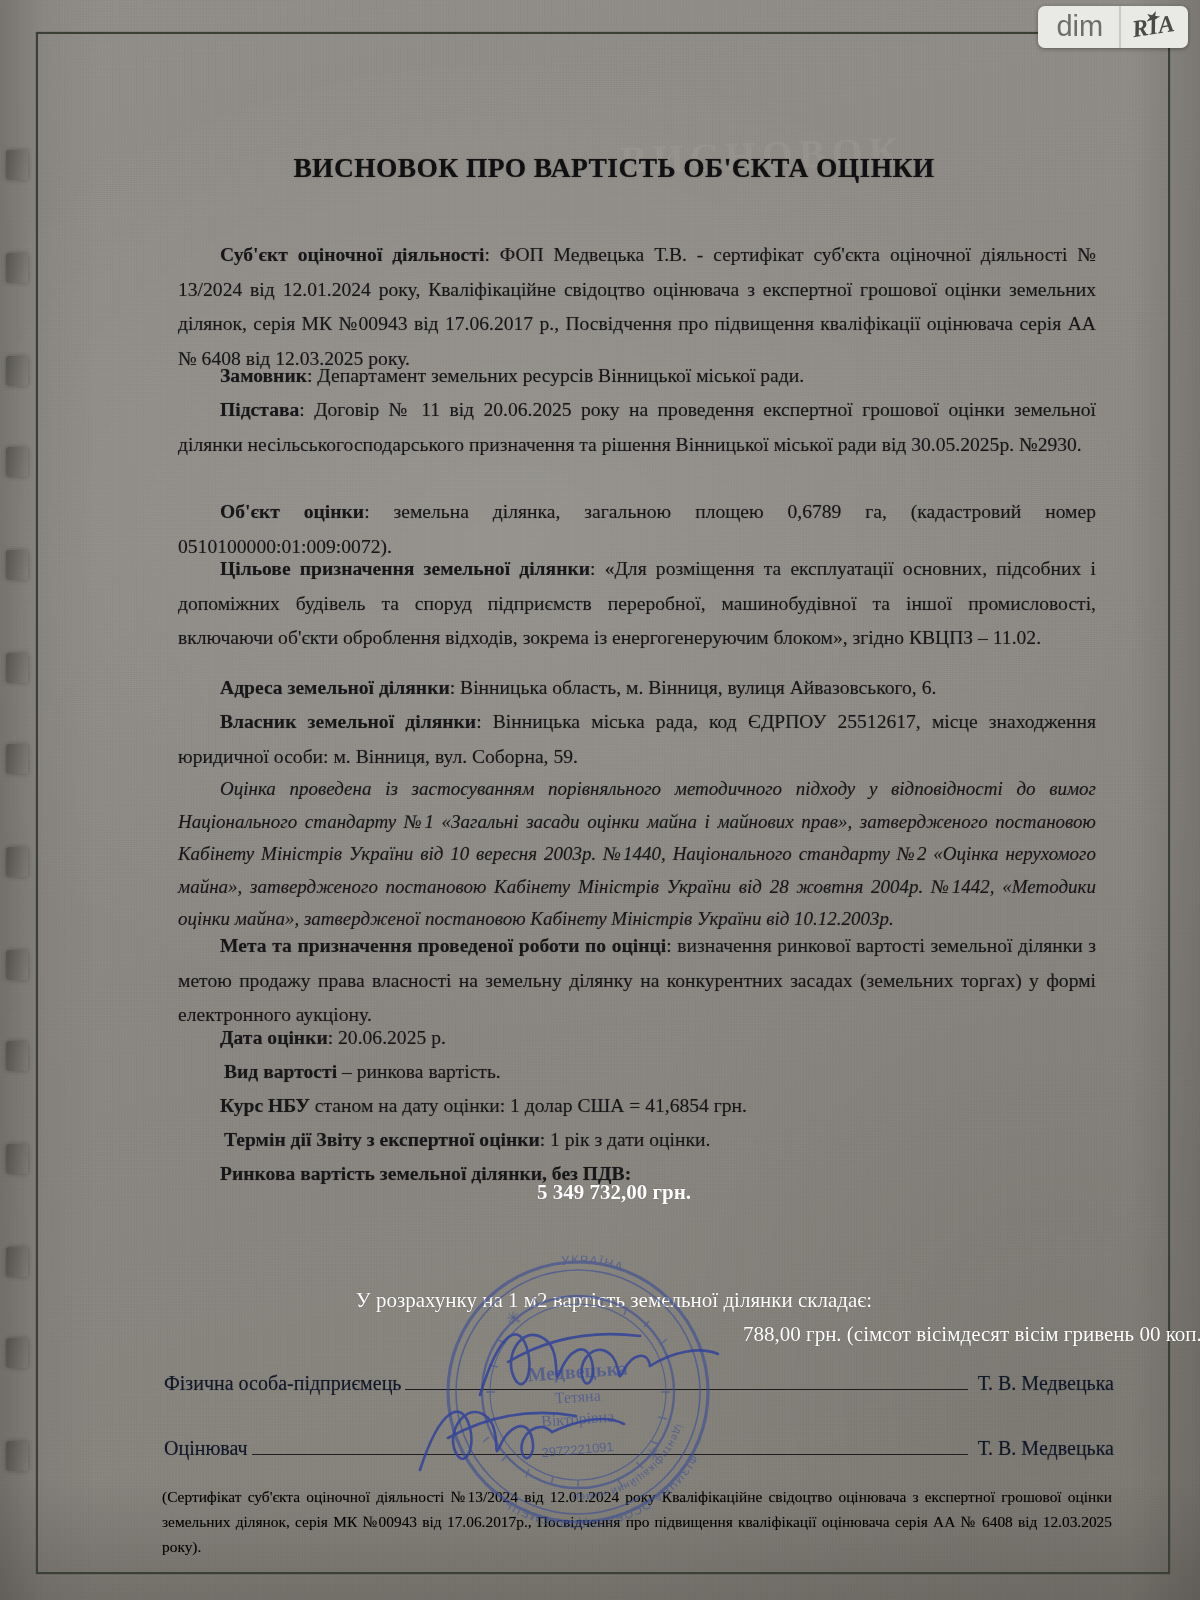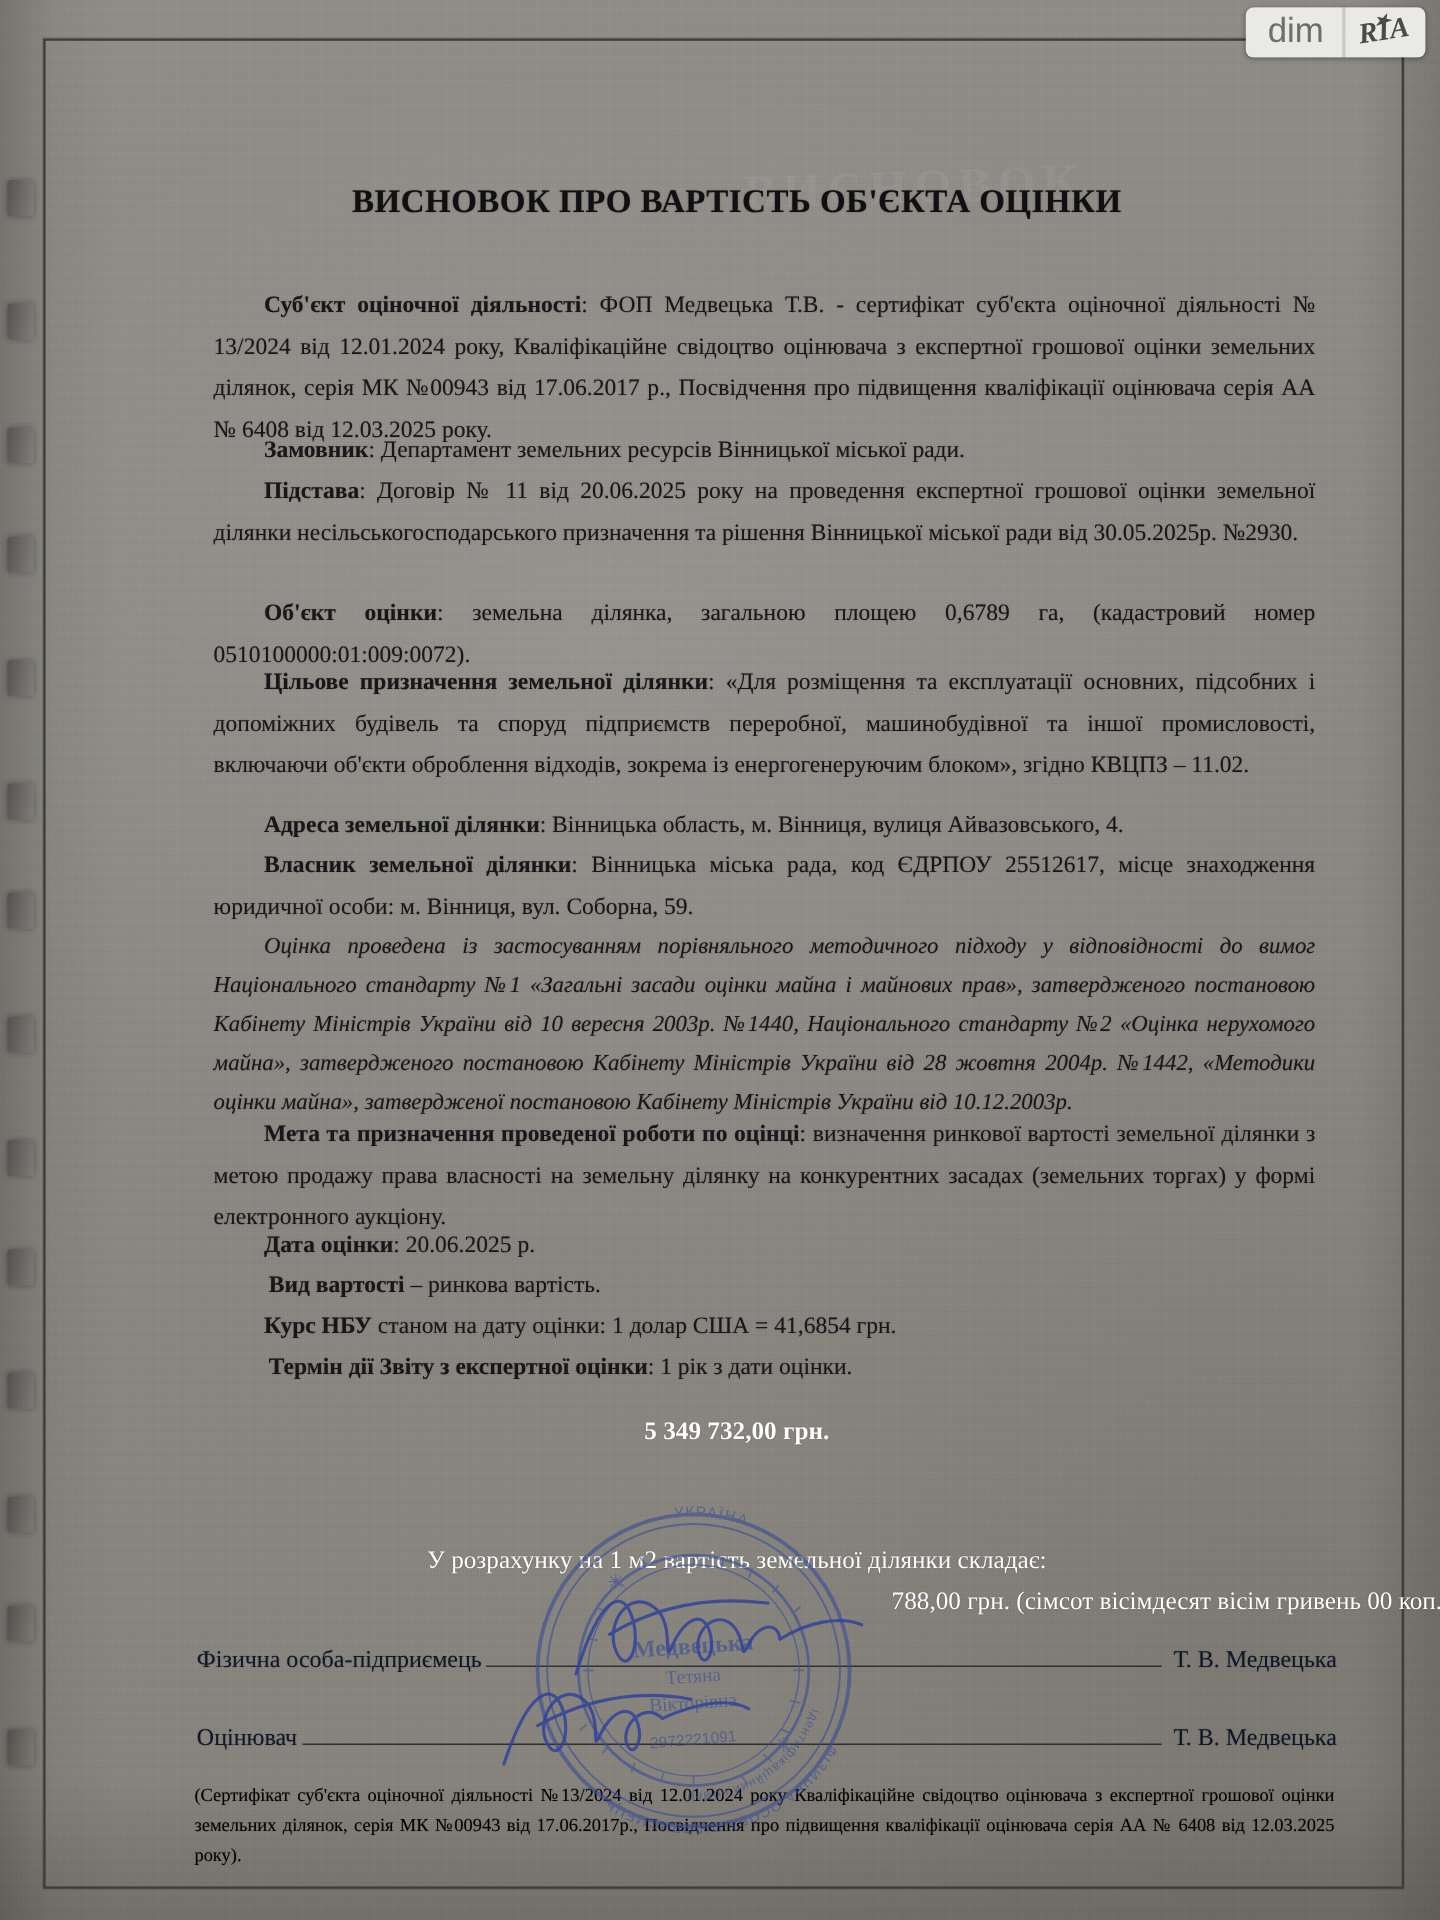--- a/index.html
+++ b/index.html
@@ -316,21 +316,21 @@
   </div>
 
   <div class="txt-block" style="left:148px; top:536px; width:950px;">
     <p class="para">
       <span class="lbl">Цільове призначення земельної ділянки</span><span>: «Для розміщення та експлуатації основних, підсобних і допоміжних будівель та споруд підприємств переробної, машинобудівної та іншої промисловості, включаючи об'єкти оброблення відходів, зокрема із енергогенеруючим блоком», згідно КВЦПЗ – 11.02.</span>
     </p>
   </div>
 
   <div class="txt-block" style="left:148px; top:655px; width:950px;">
     <p class="para">
-      <span class="lbl">Адреса земельної ділянки</span><span>: Вінницька область, м. Вінниця, вулиця Айвазовського, 4.</span>
+      <span class="lbl">Адреса земельної ділянки</span><span>: Вінницька область, м. Вінниця, вулиця Айвазовського, 6.</span>
     </p>
   </div>
 
   <div class="txt-block" style="left:148px; top:689px; width:950px;">
     <p class="para">
       <span class="lbl">Власник земельної ділянки</span><span>: Вінницька міська рада, код ЄДРПОУ 25512617, місце знаходження юридичної особи: м. Вінниця, вул. Соборна, 59.</span>
     </p>
   </div>
 
   <div class="txt-block italic-block" style="left:148px; top:757px; width:950px;">
@@ -360,20 +360,25 @@
       <span class="lbl">Курс НБУ</span><span> станом на дату оцінки: 1 долар США = 41,6854  грн.</span>
     </p>
   </div>
 
   <div class="txt-block" style="left:152px; top:1107px; width:950px;">
     <p class="para">
       <span class="lbl">Термін дії Звіту з експертної оцінки</span><span>: 1 рік з дати оцінки.</span>
     </p>
   </div>
 
+  <div class="txt-block" style="left:148px; top:1141px; width:950px;">
+    <p class="para">
+      <span class="lbl">Ринкова вартість земельної ділянки, без ПДВ:</span>
+    </p>
+  </div>
 
   <div class="centered-line" style="top:1180px; font-weight:700;">5 349 732,00 грн.</div>
 
 
   <div class="centered-line" style="top:1288px;">У розрахунку на 1 м2 вартість земельної ділянки складає:</div>
 
   <div class="centered-line" style="top:1322px;text-align:right;">788,00 грн.  (сімсот вісімдесят вісім гривень 00 коп.).</div>
 
   <div class="sig-row" style="left:150px; top:1372px; width:950px;">
     <span class="sig-role">Фізична особа-підприємець</span>

